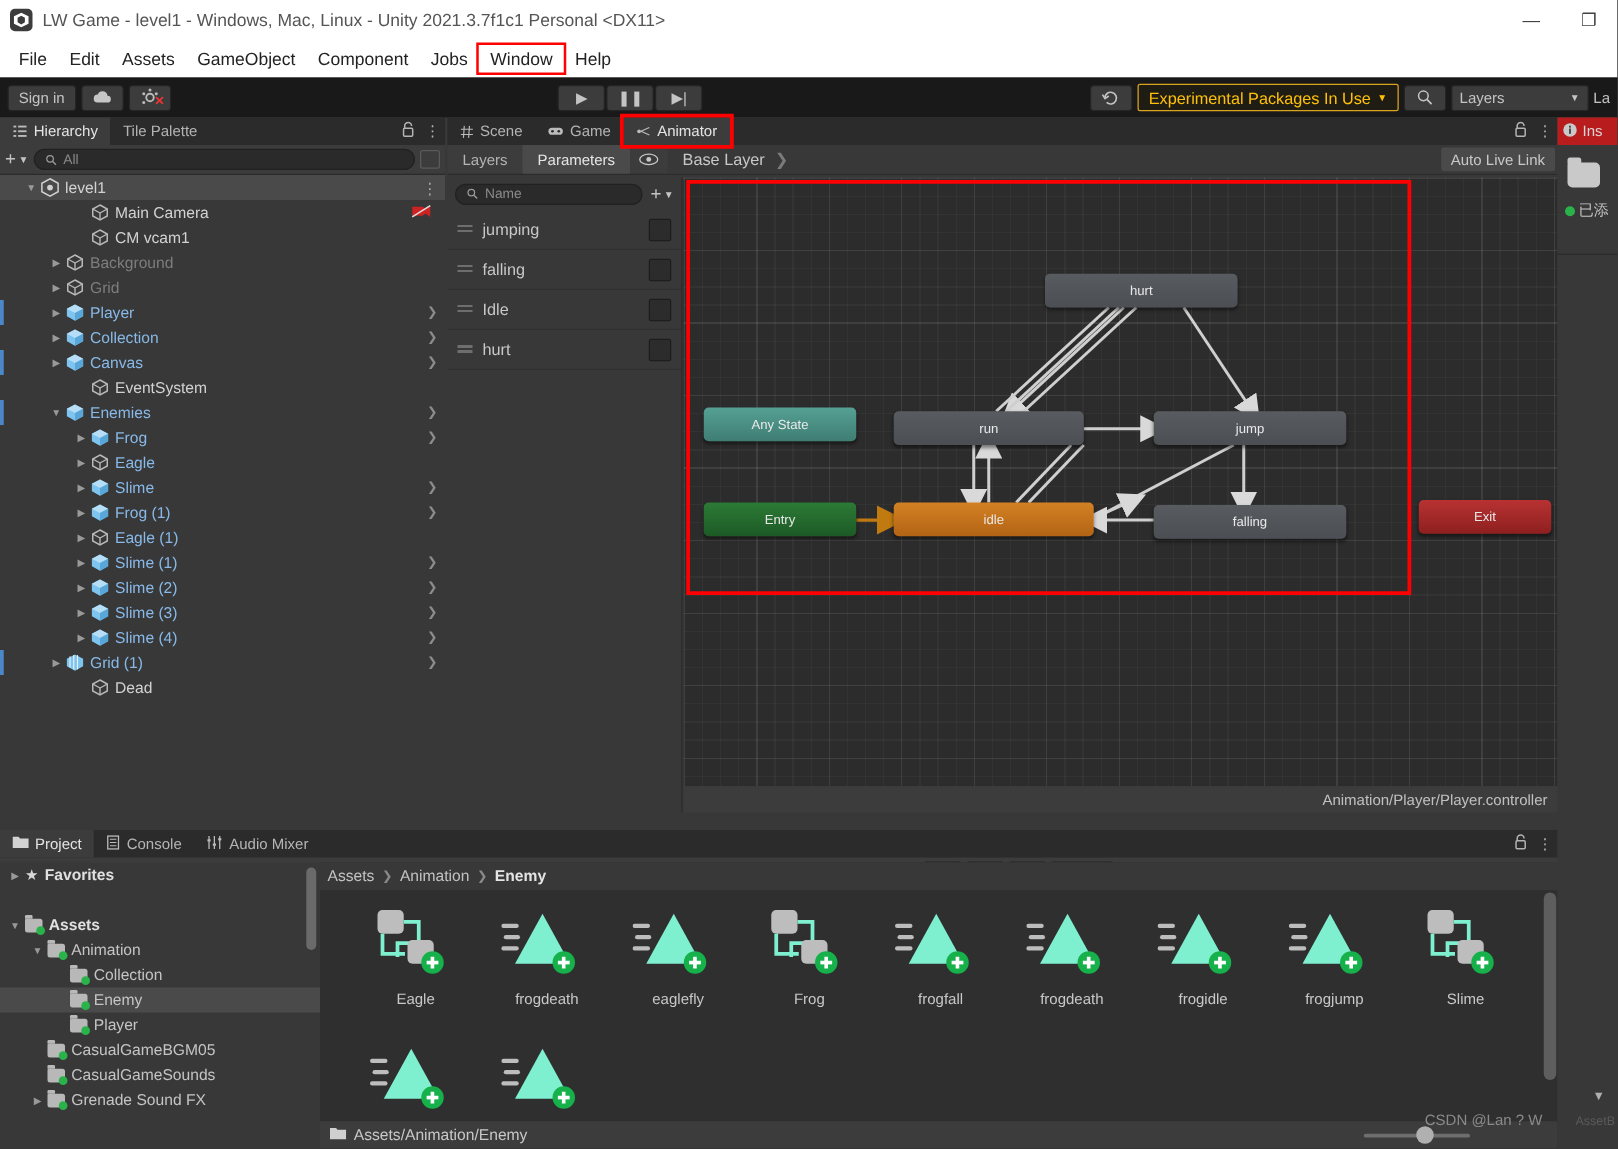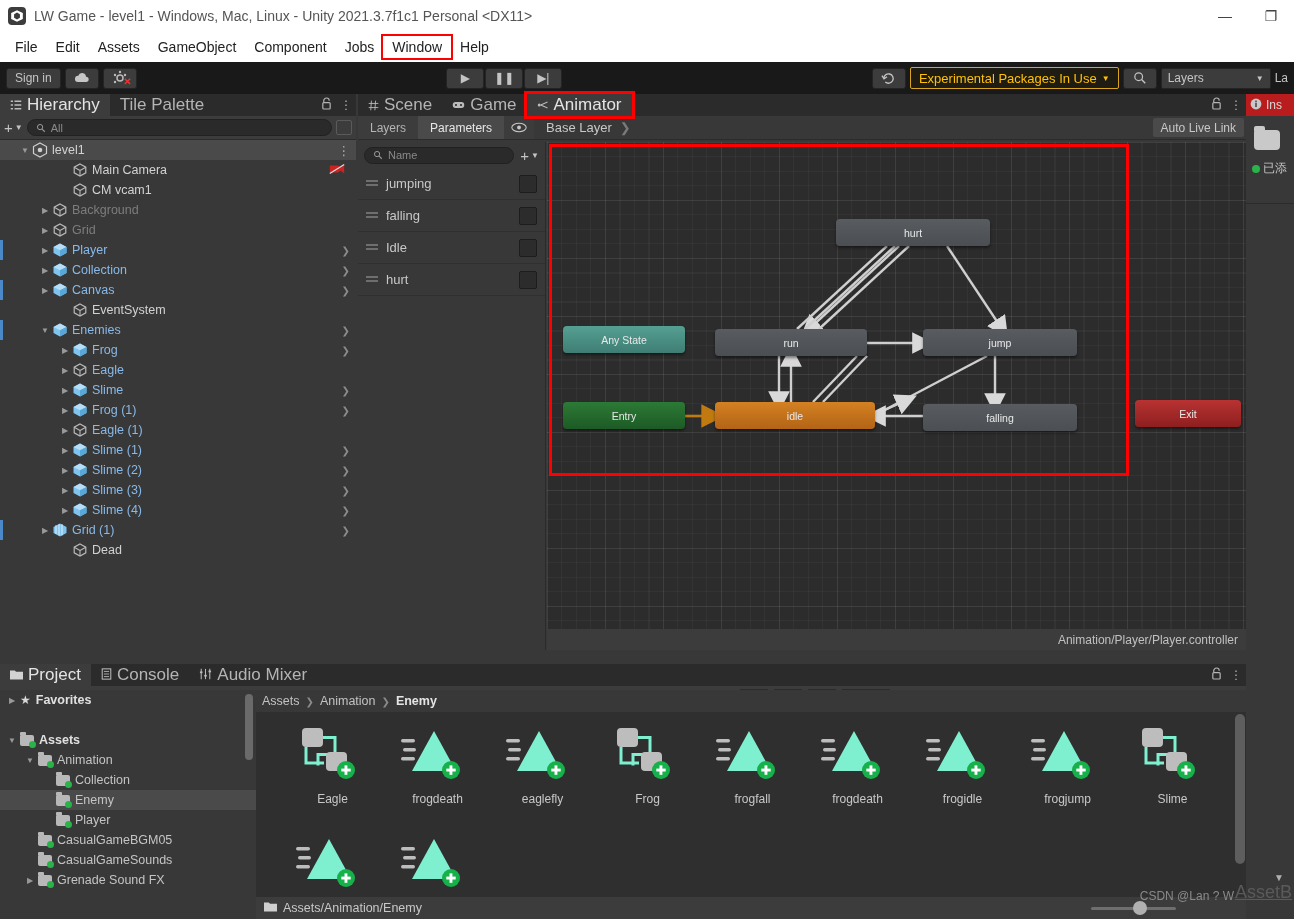--- a/index.html
+++ b/index.html
@@ -71,21 +71,21 @@
   #main { position: absolute; top: 94px; left: 0; right: 0; bottom: 0; }
 
   
   .panel { position: absolute; background: #383838; }
   .panel-tabs {
     height: 22px; background: #2b2b2b; display: flex; align-items: stretch;
     position: relative;
   }
   .ptab {
     display: flex; align-items: center; gap: 5px; padding: 0 10px;
-    font-size: 17px; color: #b4b4b4; background: transparent;
+    font-size: 12px; color: #b4b4b4; background: transparent;
   }
   .ptab.active { background: #3c3c3c; color: #e4e4e4; }
   .ptab-right {
     position: absolute; right: 4px; top: 0; height: 22px;
     display: flex; align-items: center; gap: 8px; color: #b4b4b4;
   }
 
   
   #hierarchy { left: 0; top: 0; width: 356px; height: 556px; background: #383838; }
   #hier-toolbar {
@@ -262,21 +262,21 @@
     display: flex; align-items: center; padding-left: 8px; gap: 6px; font-size: 12.5px; color: #c8c8c8;
   }
   #zoom-slider {
     position: absolute; right: 70px; bottom: 4px; width: 85px; height: 14px;
   }
   #zoom-slider .track { position:absolute; left:0; right:0; top:6px; height:3px; background:#6e6e6e; border-radius:2px; }
   #zoom-slider .knob { position:absolute; left:42px; top:0; width:14px; height:14px; border-radius:50%; background:#b0b0b0; }
 
   
   #right-lower { position:absolute; right:0; top:558px; bottom:0; width:48px; background:#383838; }
-  #assetb-wm { position:absolute; right:2px; bottom:16px; font-size:18px; color:#5a5a5a; white-space:nowrap;text-decoration:underline; }
+  #assetb-wm { position:absolute; right:2px; bottom:16px; font-size:10px; color:#5a5a5a; white-space:nowrap; }
   #csdn-wm { position: absolute; right: 60px; bottom: 16px; font-size: 12px; color: #8a8a8a; }
   #dd-caret { position:absolute; right:10px; bottom:36px; color:#b0b0b0; font-size:10px; }
 </style>
 </head>
 <body>
 
 <div id="titlebar">
   <div class="unity-logo">
     <svg width="14" height="14" viewBox="0 0 24 24">
         <polygon points="12,2 22,7 22,17 12,22 2,17 2,7" fill="#fff"></polygon>

